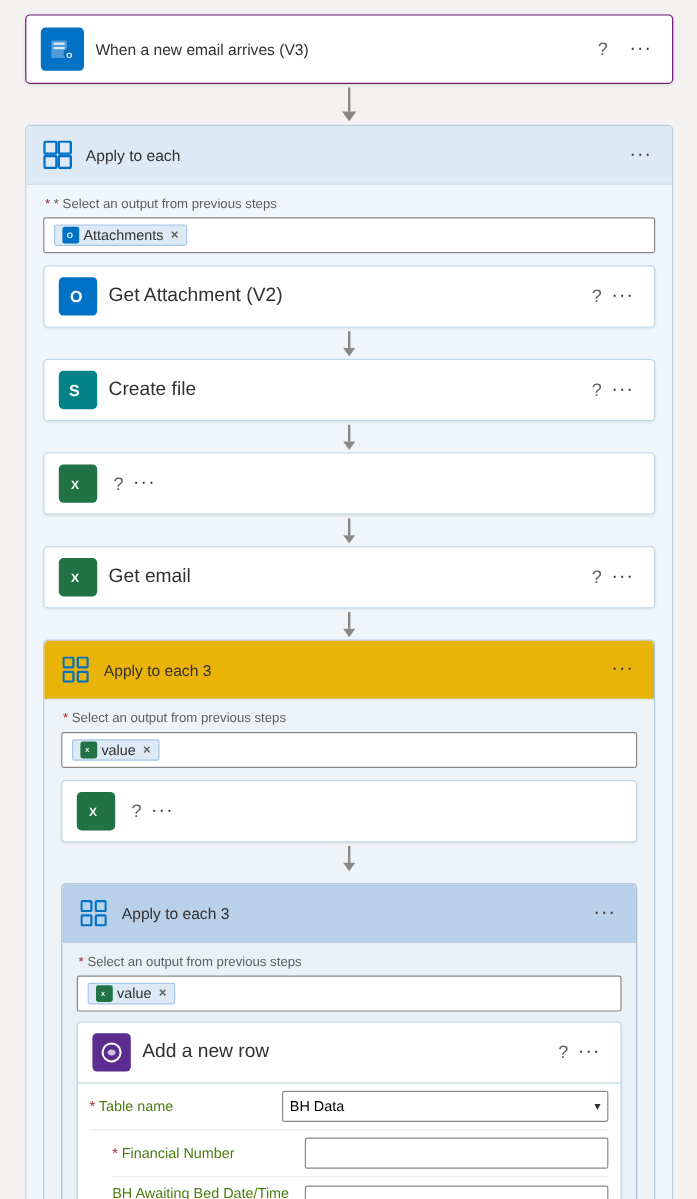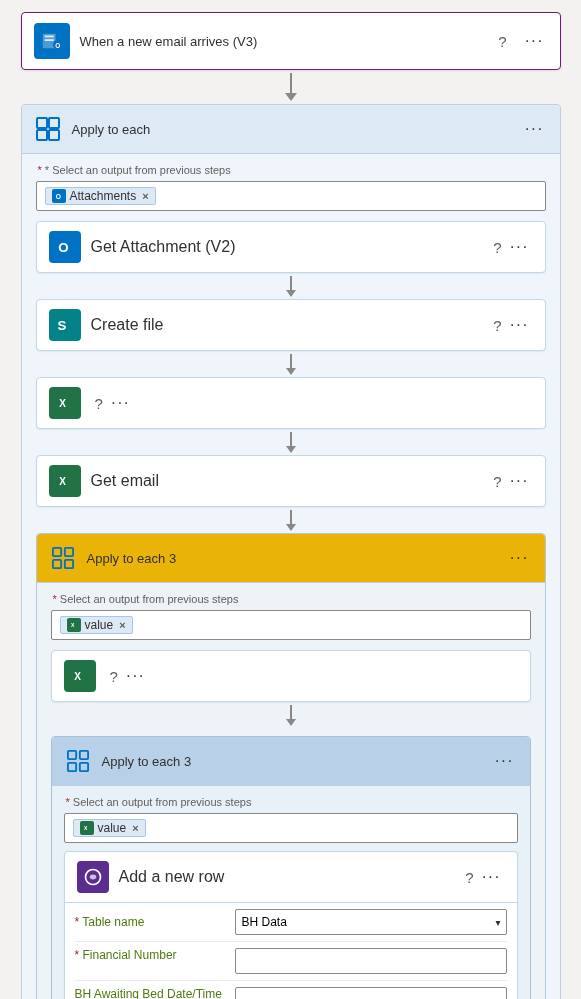--- a/index.html
+++ b/index.html
@@ -180,24 +180,25 @@
     }
     .deep-scope .scope-header {
       background: #b8d0e8;
       border-radius: 4px 4px 0 0;
     }
     .deep-scope-body {
       padding: 10px 12px;
     }
     .form-row {
       display: flex;
-      align-items: flex-start;
+      align-items: center;
       border-bottom: 1px solid #edebe9;
       padding: 6px 0;
       min-height: 34px;
+      margin-left: 19px;
     }
     .form-row:last-child { border-bottom: none; }
     .form-label {
       width: 160px;
       font-size: 12px;
       color: #4d7c0f;
       flex-shrink: 0;
       padding-right: 8px;
     }
     .form-label.required::before {

